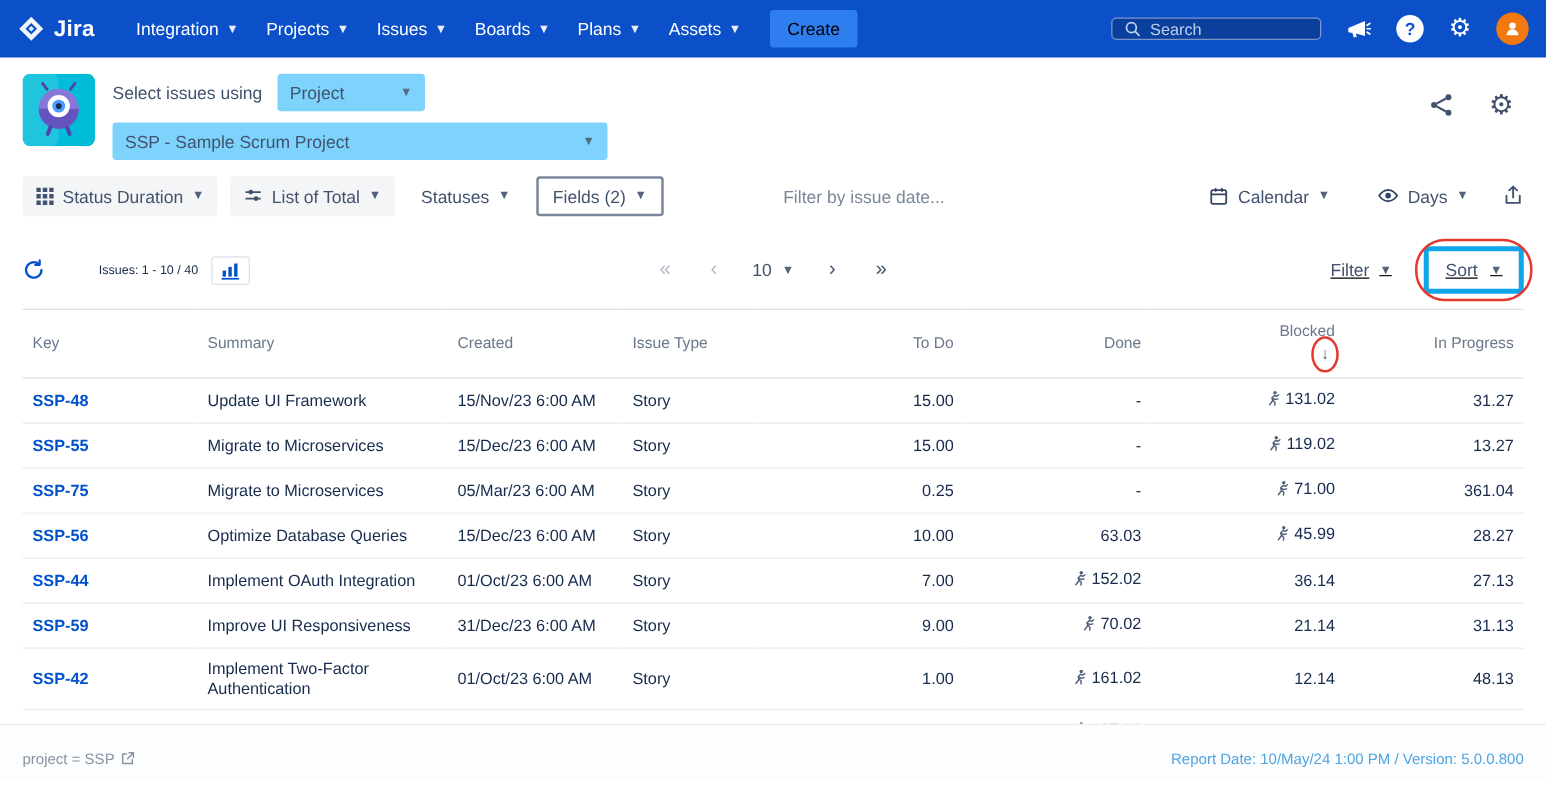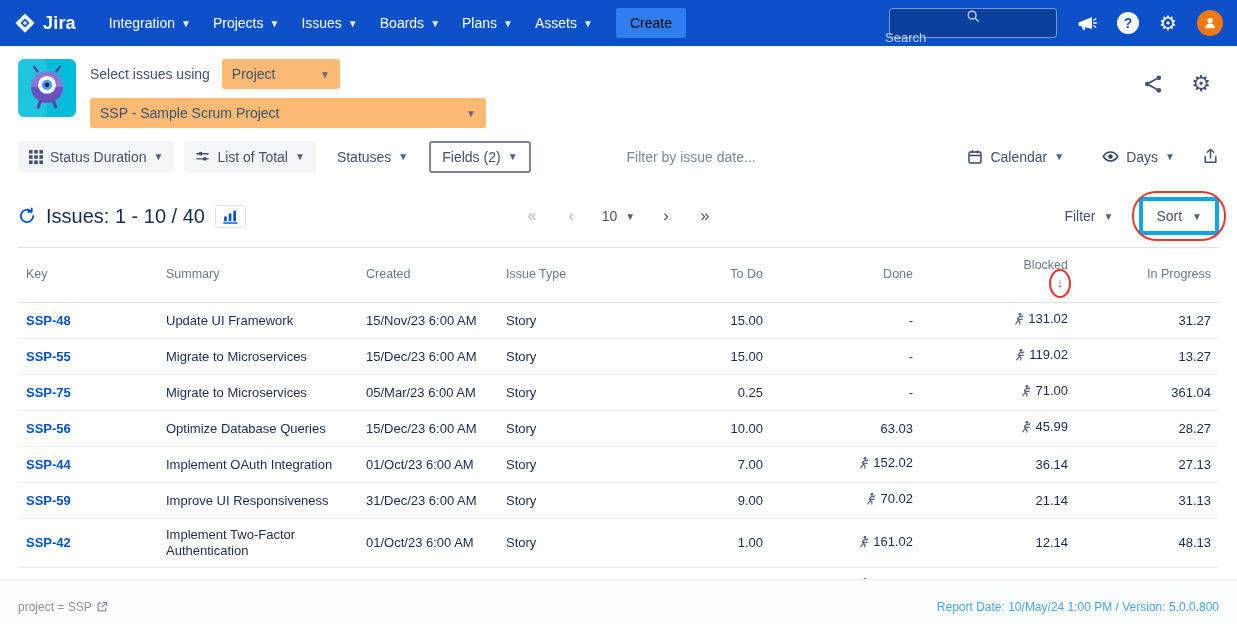--- a/index.html
+++ b/index.html
@@ -11,41 +11,41 @@
     padding:0 14px; color:#fff; }
   .logo { display:flex; align-items:center; gap:7px; margin-right:22px; }
   .logo-text { font-size:18px; font-weight:bold; letter-spacing:.2px; }
   .nav-item { display:flex; align-items:center; gap:6px; padding:0 11px; height:46px;
     font-size:14px; font-weight:500; cursor:pointer; white-space:nowrap; }
   .chev { font-size:10px; opacity:.9; }
   .create-btn { margin-left:12px; background:#2e7ef0; border:none; color:#000000;
     font-size:14px; font-weight:500; padding:7px 14px; border-radius:3px; cursor:pointer;
     font-family:inherit; }
   .nav-right { margin-left:auto; display:flex; align-items:center; gap:20px; }
-  .search-box { display:flex; align-items:center; gap:7px; width:168px; height:30px;
+  .search-box { display:flex; align-items:center; gap:7px; width:168px; height:18px;
     background:rgba(9,30,66,.32); border:1px solid rgba(255,255,255,.45);
-    border-radius:4px; padding:0 9px;flex-direction:column; }
+    border-radius:4px; padding:0 9px; }
   .search-box input { flex:1; min-width:0; background:transparent; border:none; outline:none;
     color:#fff; font-size:13px; font-family:inherit; }
   .search-box input::placeholder { color:#bfd0ee; }
   .nav-icon-btn { background:none; border:none; cursor:pointer; display:flex;
     align-items:center; justify-content:center; padding:0; }
   .help-circle { width:22px; height:22px; border-radius:50%; background:#fff; color:#0b50c8;
     font-weight:bold; font-size:14px; display:flex; align-items:center; justify-content:center; }
   .gear-glyph { color:#fff; font-size:20px; line-height:1; }
   .avatar { width:26px; height:26px; border-radius:50%; background:#f2790f; display:flex;
     align-items:center; justify-content:center; }
 
   
   .report-header { display:flex; align-items:flex-start; padding:13px 18px 8px; }
   .app-icon { width:58px; height:58px; flex:0 0 58px; }
   .hdr-main { margin-left:14px; display:flex; flex-direction:column; gap:9px; }
   .hdr-row1 { display:flex; align-items:center; gap:12px; }
   .hdr-label { font-size:14px; color:#42526e; }
-  .dd { background:#fdba74; border:none; border-radius:3px; padding:7px 10px; font-size:14px;
+  .dd { background:#7dd3fc; border:none; border-radius:3px; padding:7px 10px; font-size:14px;
     color:#42526e; display:inline-flex; align-items:center; gap:24px; cursor:pointer;
     font-family:inherit; }
   .dd .chev { color:#505f79; }
   .dd-mode { min-width:118px; justify-content:space-between; }
   .dd-project { width:396px; justify-content:space-between; }
   .hdr-actions { margin-left:auto; display:flex; align-items:center; gap:28px; padding:14px 8px 0 0; }
   .hdr-actions .nav-icon-btn .gear-glyph { color:#42526e; font-size:22px; }
 
   
   .filter-toolbar { display:flex; align-items:center; padding:4px 18px 14px; gap:10px; }
@@ -55,31 +55,31 @@
   .tb-btn.plain { background:transparent; }
   .tb-btn.outlined { background:#fff; border:2px solid #7a869a; padding:6px 11px; }
   .date-input { border:none; outline:none; font-size:14px; color:#42526e; margin-left:86px;
     width:220px; font-family:inherit; }
   .date-input::placeholder { color:#7a869a; }
   .tb-right { margin-left:auto; display:flex; align-items:center; gap:16px; }
 
   
   .report-bar { position:relative; display:flex; align-items:center; padding:10px 18px 12px; }
   .rb-left { display:flex; align-items:center; gap:10px; }
-  .issues-label { font-size:20px; color:#172b4d; }
+  .issues-label { font-size:10px; color:#172b4d;margin-left:33px; }
   .chart-btn { border:1px solid #dfe1e6; background:#fff; border-radius:3px; padding:3px 6px;
     display:flex; cursor:pointer; }
   .rb-center { position:absolute; left:50%; transform:translateX(-50%); display:flex;
     align-items:center; gap:24px; }
   .pg-btn { background:none; border:none; font-size:16px; cursor:pointer; color:#42526e;
     font-family:inherit; padding:2px 4px; }
   .pg-btn.disabled { color:#b3bac5; }
   .pg-size { display:flex; align-items:center; gap:8px; font-size:14px; color:#42526e;
     background:none; border:none; cursor:pointer; font-family:inherit; }
-  .rb-right { margin-left:auto; display:flex; align-items:center; gap:26px; }
+  .rb-right { margin-left:auto; display:flex; align-items:center; gap:26px;text-decoration:underline; }
   .filter-dd { display:flex; align-items:center; gap:8px; font-size:14px; color:#42526e;
     background:none; border:none; cursor:pointer; font-family:inherit; }
   .sort-wrap { position:relative; }
   .sort-btn { display:flex; align-items:center; gap:10px; font-size:14px; color:#42526e;
     background:#fff; border:4px solid #0ea5e9; border-radius:3px; padding:7px 13px;
     cursor:pointer; font-family:inherit; }
   .annotation-oval { position:absolute; border:2.5px solid #e5382f; border-radius:24px;
     pointer-events:none; }
   .sort-oval { top:-6px; bottom:-6px; left:-7px; right:-7px; }
 

